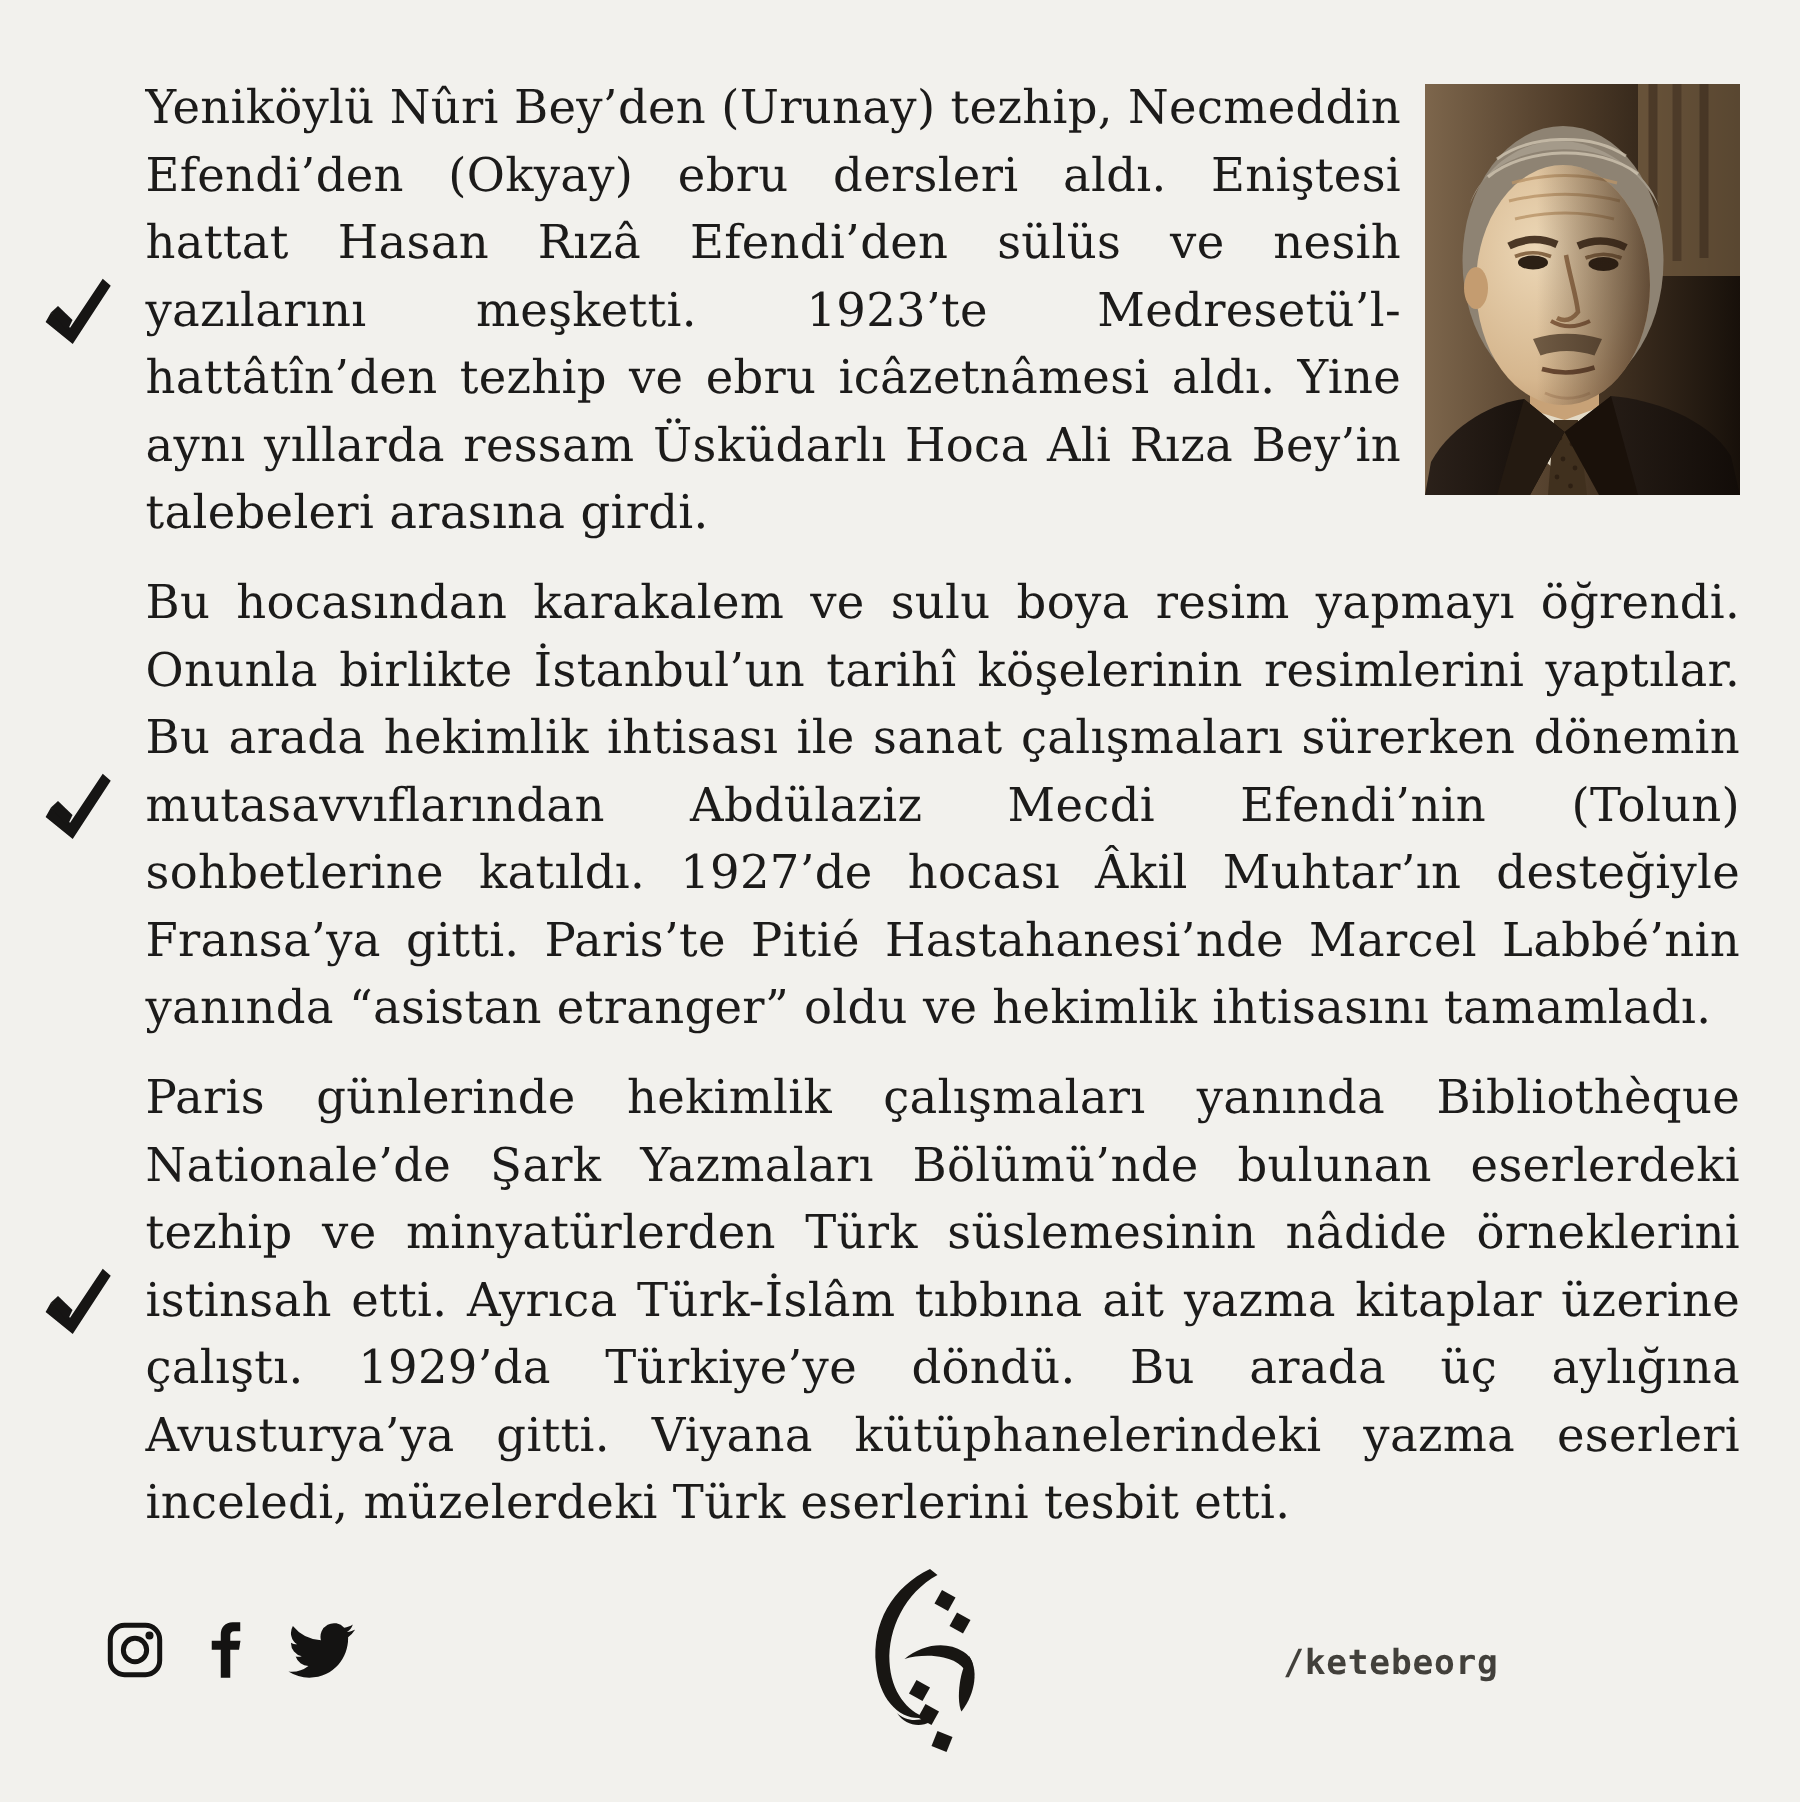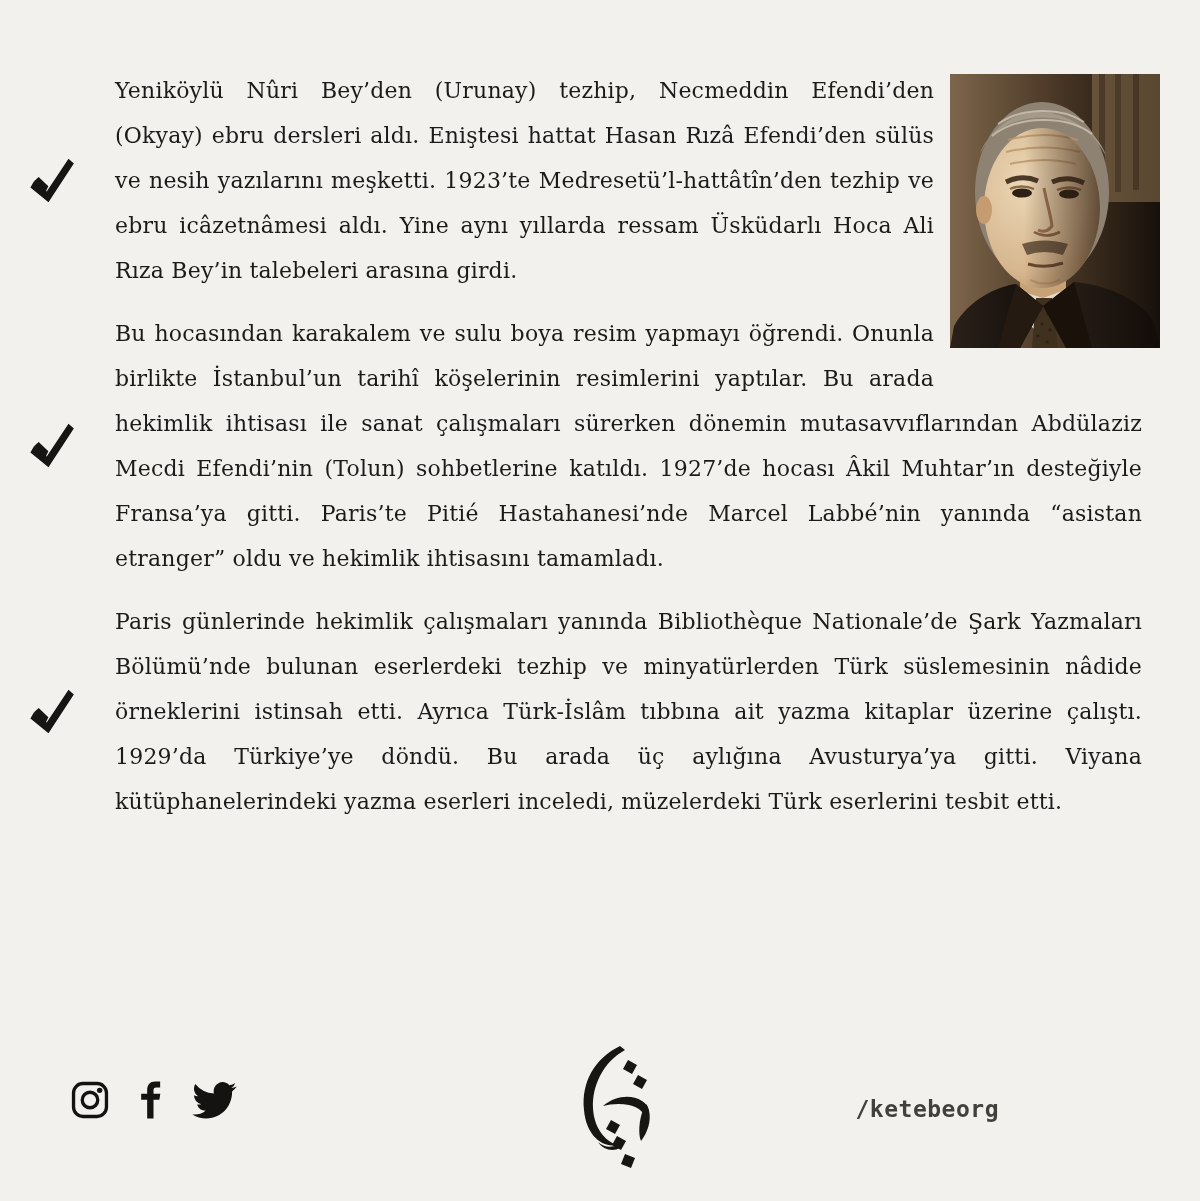--- a/index.html
+++ b/index.html
@@ -19,22 +19,22 @@
     position: absolute;
     left: 97px;
     top: 50px;
     width: 1063px;
   }
   .para-block {
     position: relative;
     margin-bottom: 15px;
   }
   .para-text {
-    margin: 18px;
-    font-size: 22px;
+    margin: 0;
+    font-size: 31px;
     line-height: 45px;
     text-align: justify;
     text-align-last: left;
     letter-spacing: 0.2px;
   }
   .check {
     position: absolute;
     left: -68px;
     top: 50%;
     width: 48px;

